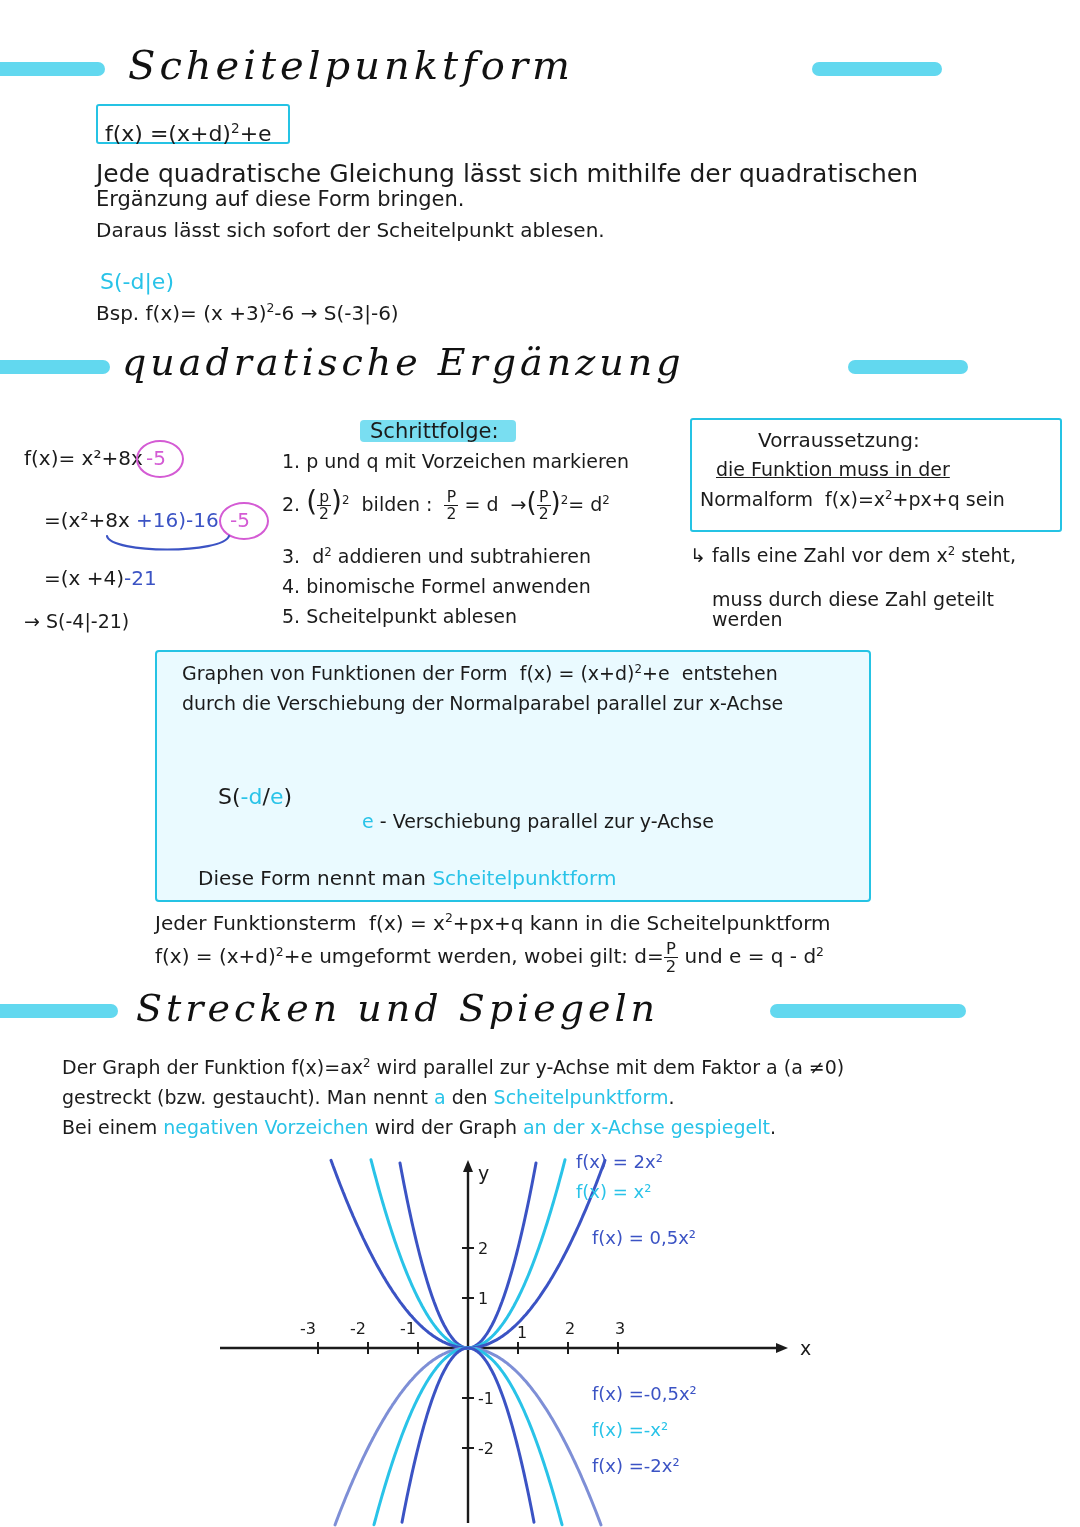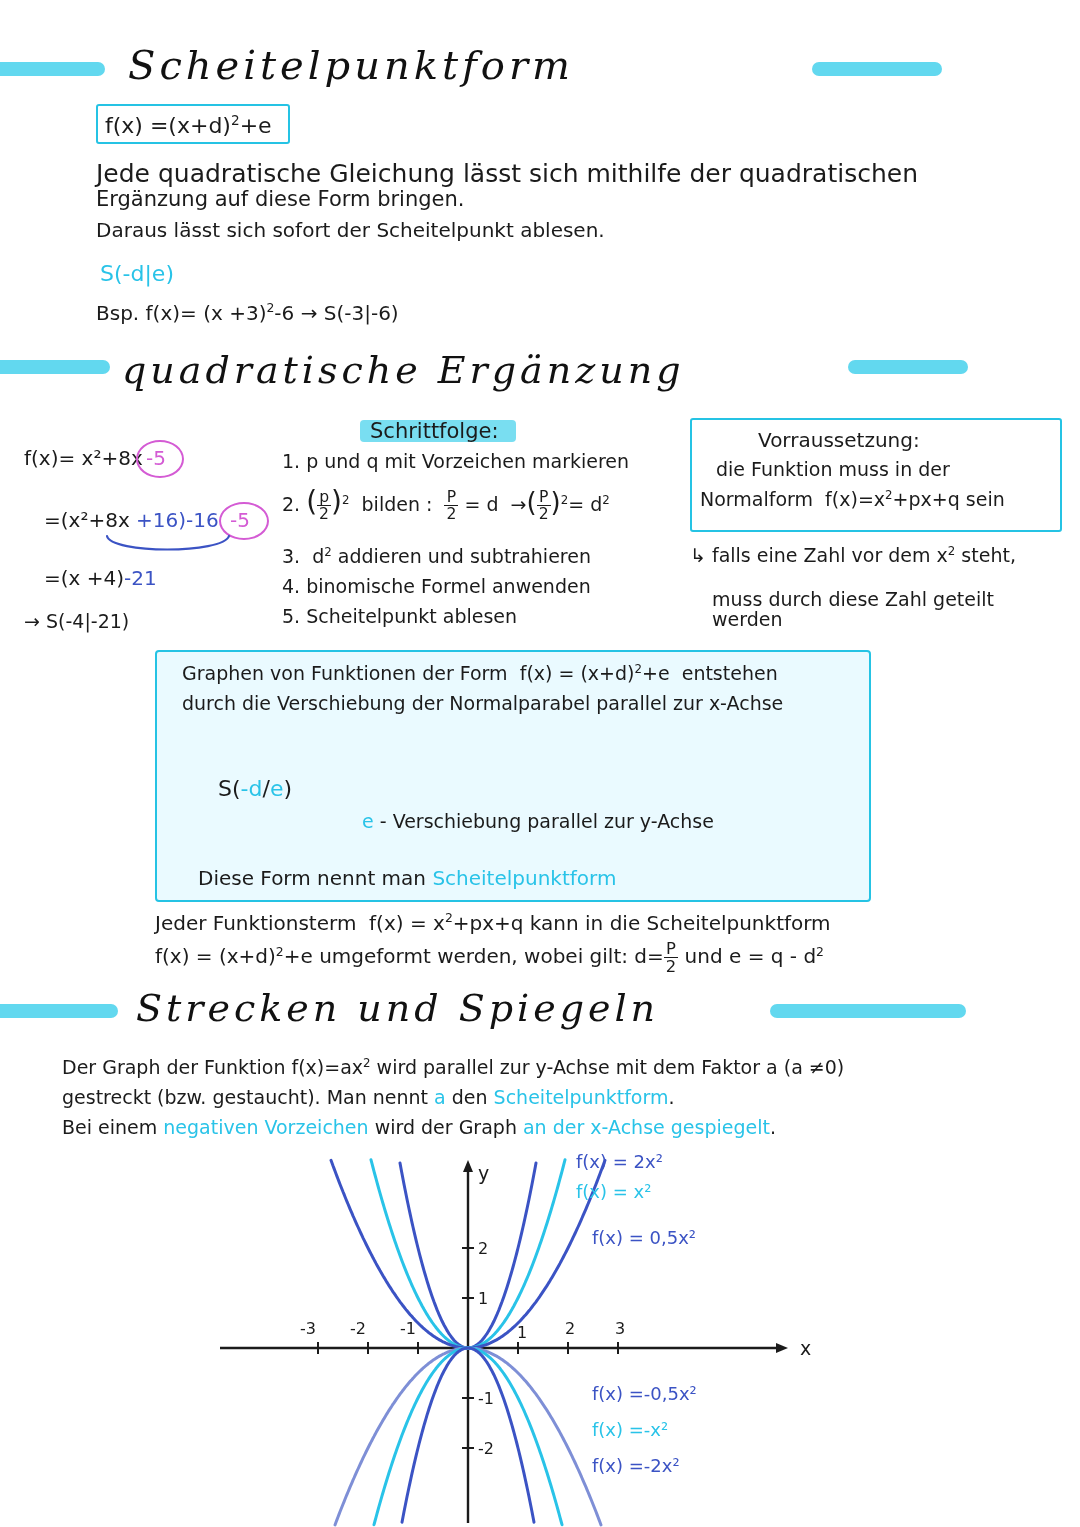--- a/index.html
+++ b/index.html
@@ -15,21 +15,21 @@
     position:absolute;font-family:"DejaVu Serif", serif;font-style:italic;
     font-size:40px;letter-spacing:4px;color:#111;white-space:nowrap;
   }
 
   
   .t{position:absolute;white-space:nowrap;font-size:19px;line-height:1.25;}
   .hand{font-family:"DejaVu Sans", sans-serif;}
   .cy{color:#29c3e8;}
   .bl{color:#3b53c4;}
   .pk{color:#d45bd4;}
-  .lg{font-size:22px;}
+  .lg{font-size:22px;margin-top:8px;}
 
   sup{font-size:.62em;vertical-align:super;}
 
   .frac{display:inline-block;text-align:center;vertical-align:middle;font-size:.82em;line-height:1.05;}
   .frac .num{display:block;border-bottom:1.6px solid currentColor;padding:0 2px;}
   .frac .den{display:block;padding:0 2px;}
 
   
   .box{position:absolute;border:2px solid #25c3e4;border-radius:3px;background:#fff;}
   .boxfill{position:absolute;border:2.5px solid #25c3e4;border-radius:4px;background:#eafaff;}
@@ -57,21 +57,21 @@
 
   <div class="t hand" style="left:96px;top:158px;font-size:25px;">Jede quadratische Gleichung lässt sich mithilfe der quadratischen</div>
   <div class="t hand" style="left:96px;top:186px;font-size:21px;">Ergänzung auf diese Form bringen.</div>
   <div class="t hand" style="left:96px;top:218px;font-size:20px;">Daraus lässt sich sofort der Scheitelpunkt ablesen.</div>
 
   <div class="t hand cy lg" style="left:100px;top:260px;">S(-d|e)</div>
   <div class="t hand" style="left:96px;top:300px;font-size:20px;">Bsp.  f(x)= (x +3)<sup>2</sup>-6  →  S(-3|-6)</div>
 
   <div class="hl-bar" style="left:-10px;top:360px;width:120px;"></div>
   <div class="hl-bar" style="left:848px;top:360px;width:120px;"></div>
-  <div class="head-title" style="left:122px;top:348px;font-size:38px;">quadratische Ergänzung</div>
+  <div class="head-title" style="left:122px;top:340px;font-size:38px;">quadratische Ergänzung</div>
 
   <div class="t hand" style="left:24px;top:446px;font-size:20px;">
     <span>f(x)= x²+8x</span>
   </div>
   <div class="ell" style="left:136px;top:440px;width:44px;height:34px;"></div>
   <div class="t hand pk" style="left:146px;top:446px;font-size:20px;">-5</div>
 
   <div class="t hand" style="left:44px;top:508px;font-size:20px;">
     <span>=(x²+8x </span><span class="bl">+16</span><span class="bl">)-16</span>
   </div>
@@ -96,21 +96,21 @@
     2.&nbsp;<span style="font-size:28px;">(</span><span class="frac"><span class="num">p</span><span class="den">2</span></span><span style="font-size:28px;">)</span><sup>2</sup>&nbsp; bilden :&nbsp;
     <span class="frac"><span class="num">P</span><span class="den">2</span></span> = d&nbsp; →<span style="font-size:26px;">(</span><span class="frac"><span class="num">P</span><span class="den">2</span></span><span style="font-size:26px;">)</span><sup>2</sup>= d<sup>2</sup>
   </div>
 
   <div class="t hand" style="left:282px;top:545px;font-size:19px;">3.&nbsp; d<sup>2</sup> addieren und subtrahieren</div>
   <div class="t hand" style="left:282px;top:575px;font-size:19px;">4. binomische Formel anwenden</div>
   <div class="t hand" style="left:282px;top:605px;font-size:19px;">5. Scheitelpunkt ablesen</div>
 
   <div class="box" style="left:690px;top:418px;width:368px;height:110px;"></div>
   <div class="t hand" style="left:758px;top:428px;font-size:20px;">Vorraussetzung:</div>
-  <div class="t hand" style="left:716px;top:458px;font-size:19px;">die Funktion muss in der</div>
+  <div class="t hand" style="left:716px;top:458px;font-size:19px;text-decoration:underline;">die Funktion muss in der</div>
   <div class="t hand" style="left:700px;top:488px;font-size:19px;">Normalform&nbsp; f(x)=x<sup>2</sup>+px+q sein</div>
 
   <div class="t hand" style="left:690px;top:544px;font-size:19px;">↳ falls eine Zahl vor dem x<sup>2</sup> steht,</div>
   <div class="t hand" style="left:712px;top:576px;font-size:19px;margin-top:12px;">muss durch diese Zahl geteilt</div>
   <div class="t hand" style="left:712px;top:608px;font-size:19px;">werden</div>
 
   <div class="boxfill" style="left:155px;top:650px;width:712px;height:248px;"></div>
   <div class="t hand" style="left:182px;top:662px;font-size:19px;">Graphen von Funktionen der Form&nbsp; f(x) = (x+d)<sup>2</sup>+e&nbsp; entstehen</div>
   <div class="t hand" style="left:182px;top:692px;font-size:19px;">durch die Verschiebung der Normalparabel parallel zur x-Achse</div>
 

